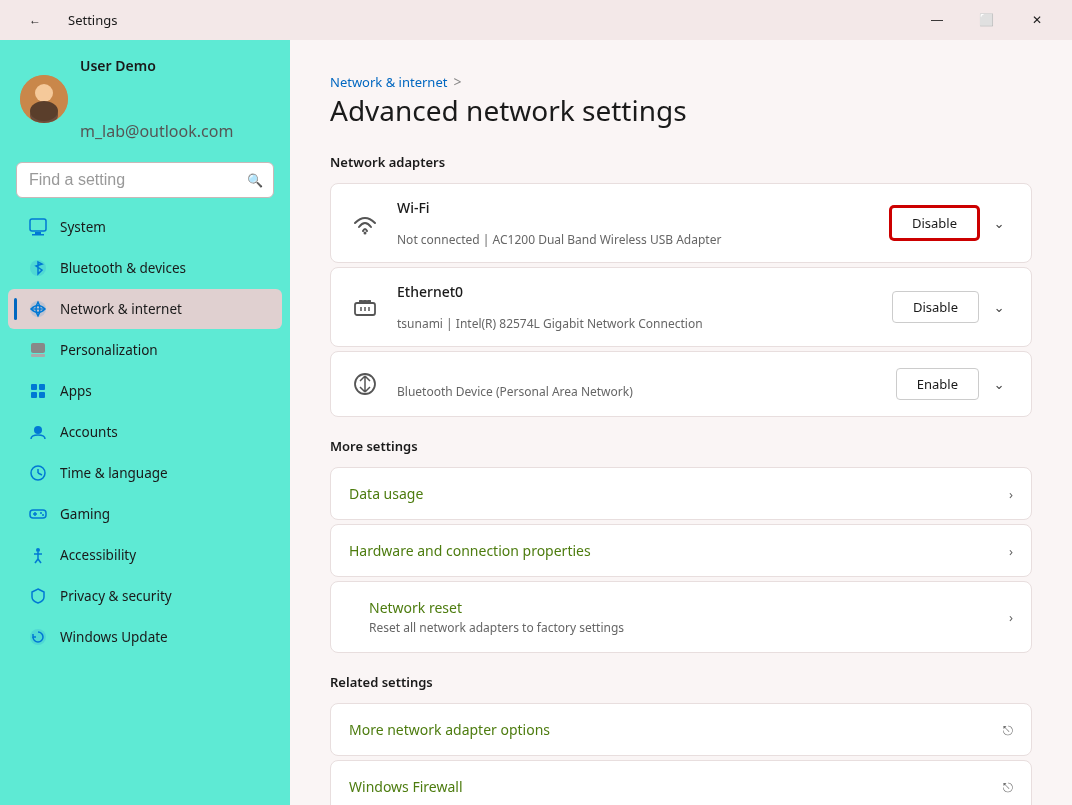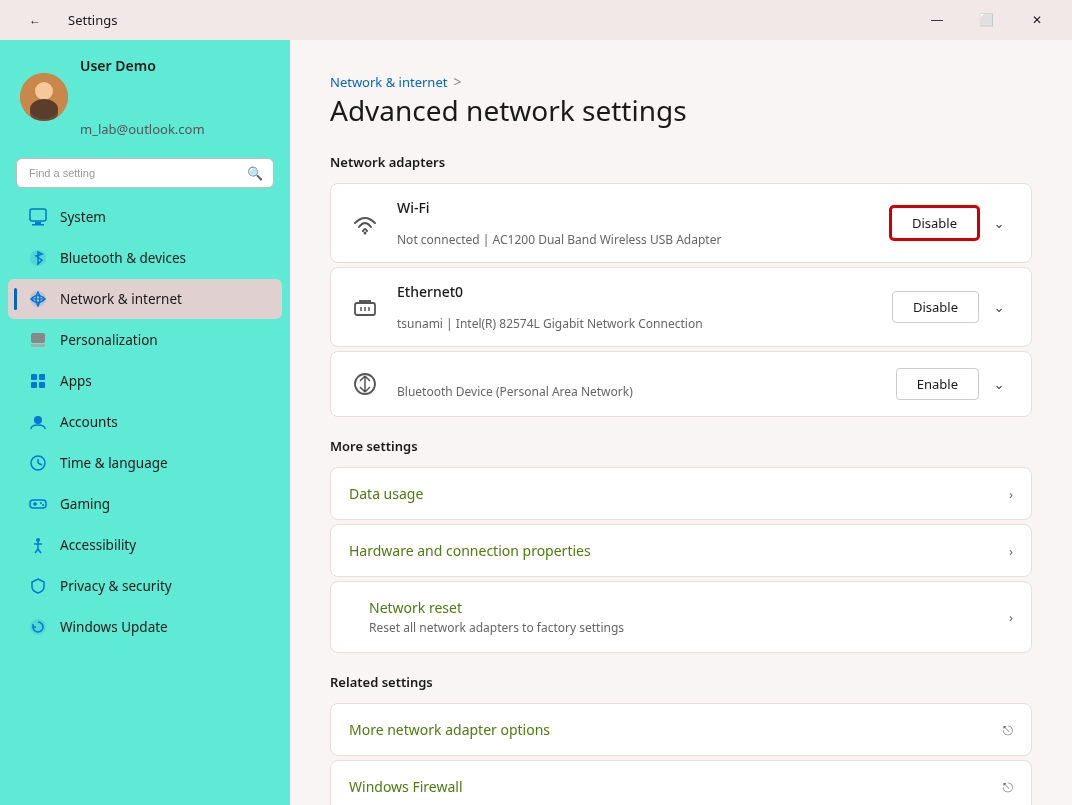--- a/index.html
+++ b/index.html
@@ -74,32 +74,32 @@
       background: #c9874a;
       display: flex;
       align-items: center;
       justify-content: center;
       overflow: hidden;
       flex-shrink: 0;
     }
     .avatar svg { width: 48px; height: 48px; }
     .user-info { display: flex; flex-direction: column; }
     .user-name { font-size: 14px; font-weight: 600; color: #1a1a1a; }
-    .user-email { font-size: 13px; color: #555; margin-top: 45px; }
+    .user-email { font-size: 16px; color: #555; margin-top: 45px; }
     .search-box {
       margin: 4px 16px 8px 16px;
       position: relative;
     }
     .search-input {
       width: 100%;
       padding: 8px 36px 8px 12px;
       border-radius: 6px;
       border: 1px solid #c8b8b8;
       background: #fff;
-      font-size: 11px;
+      font-size: 16px;
       color: #333;
       outline: none;
     }
     .search-input::placeholder { color: #999; }
     .search-icon-wrap {
       position: absolute;
       right: 10px;
       top: 50%;
       transform: translateY(-50%);
       color: #666;

